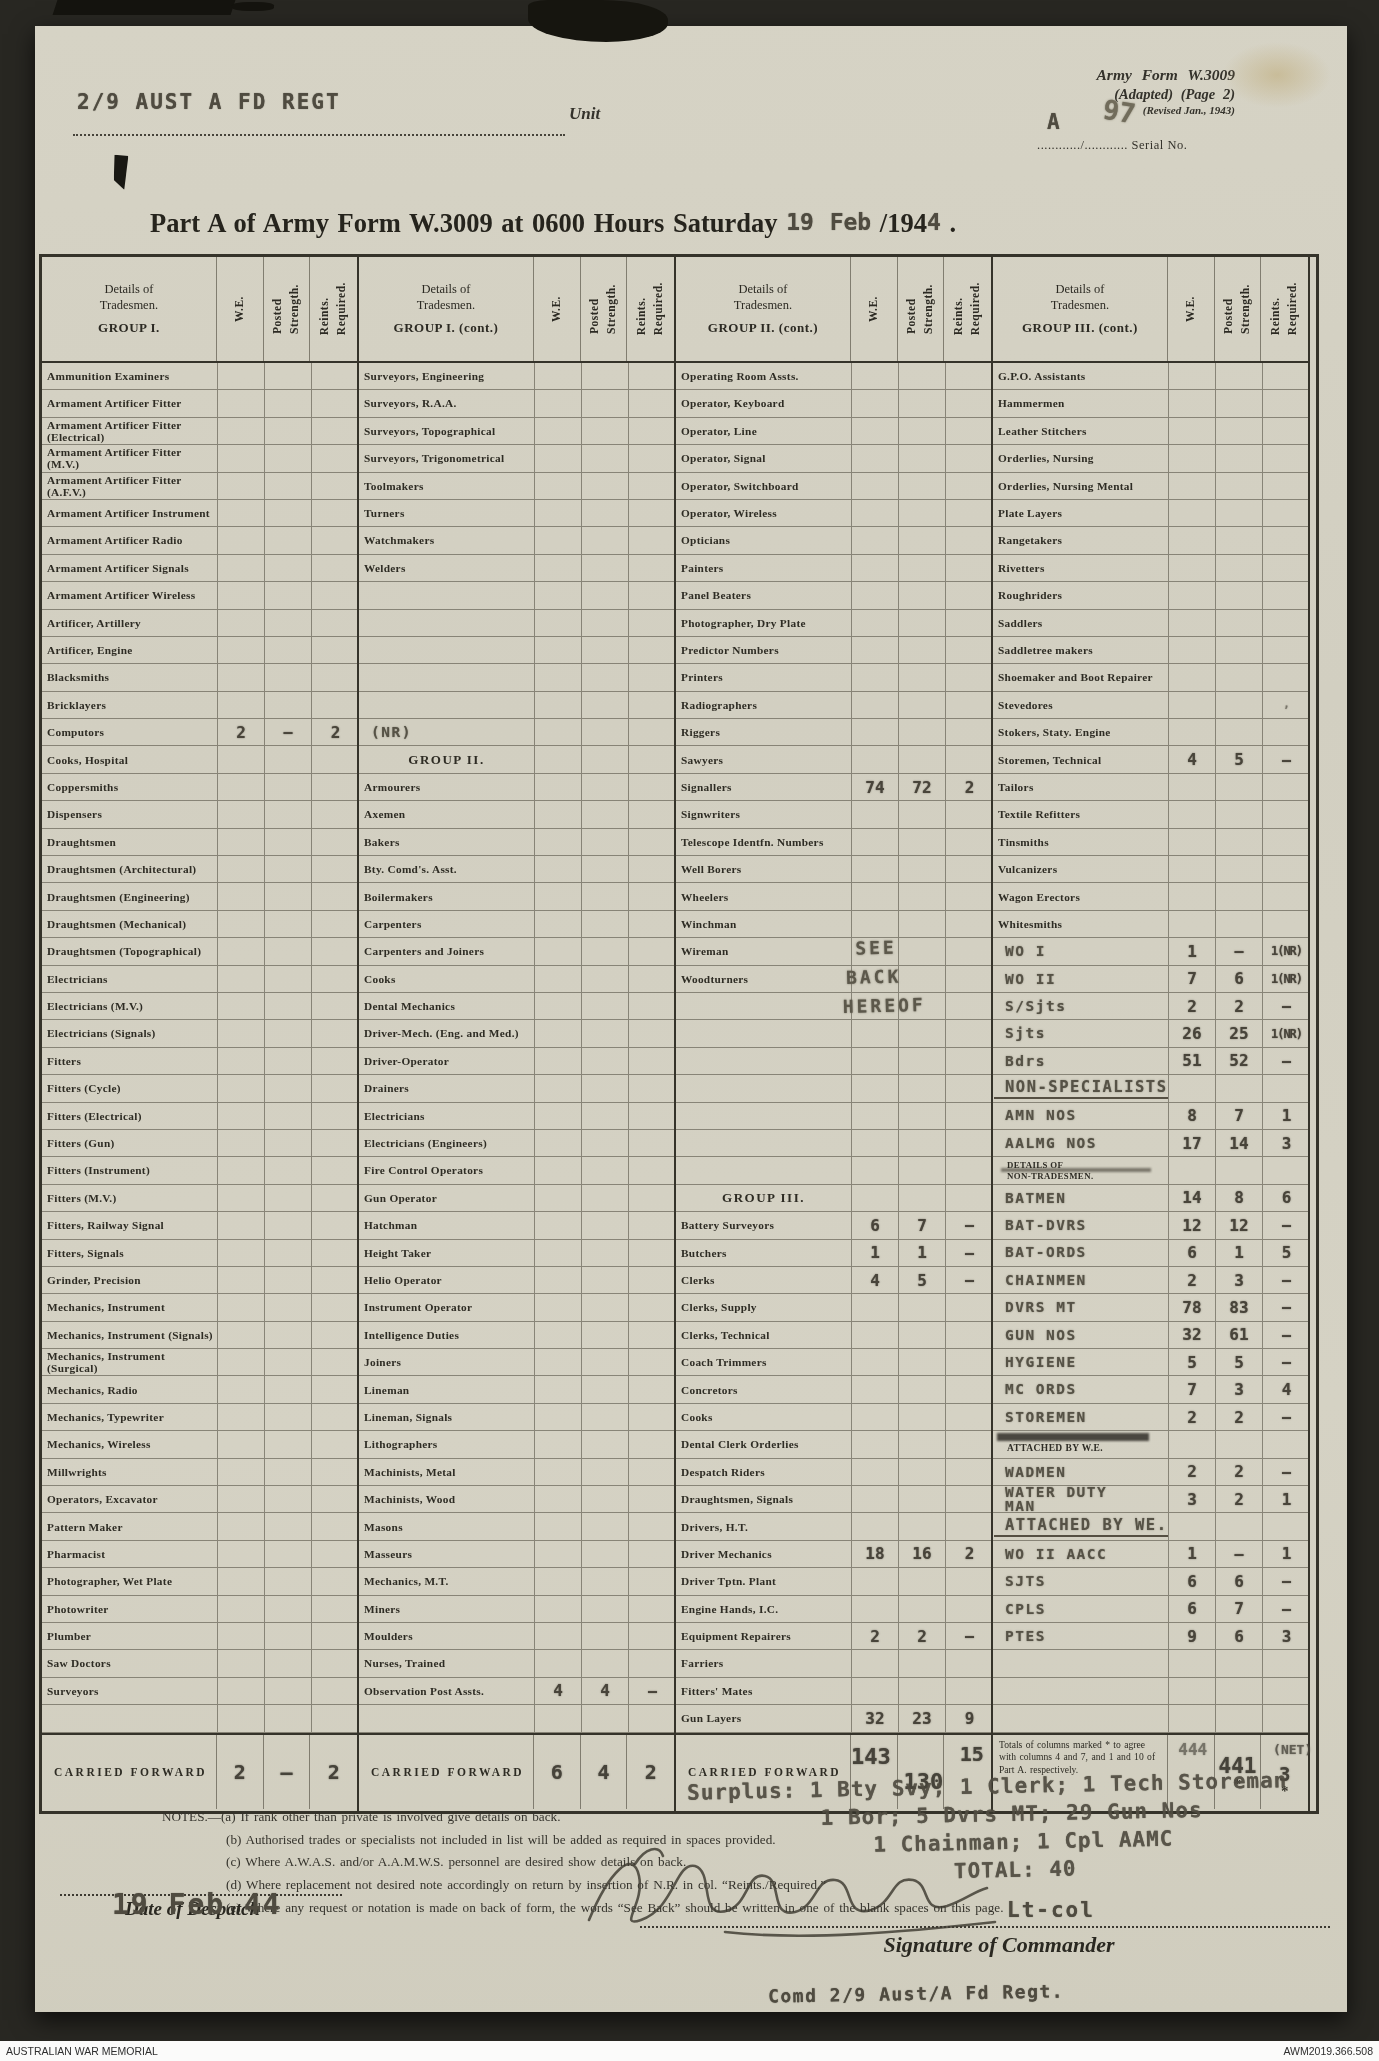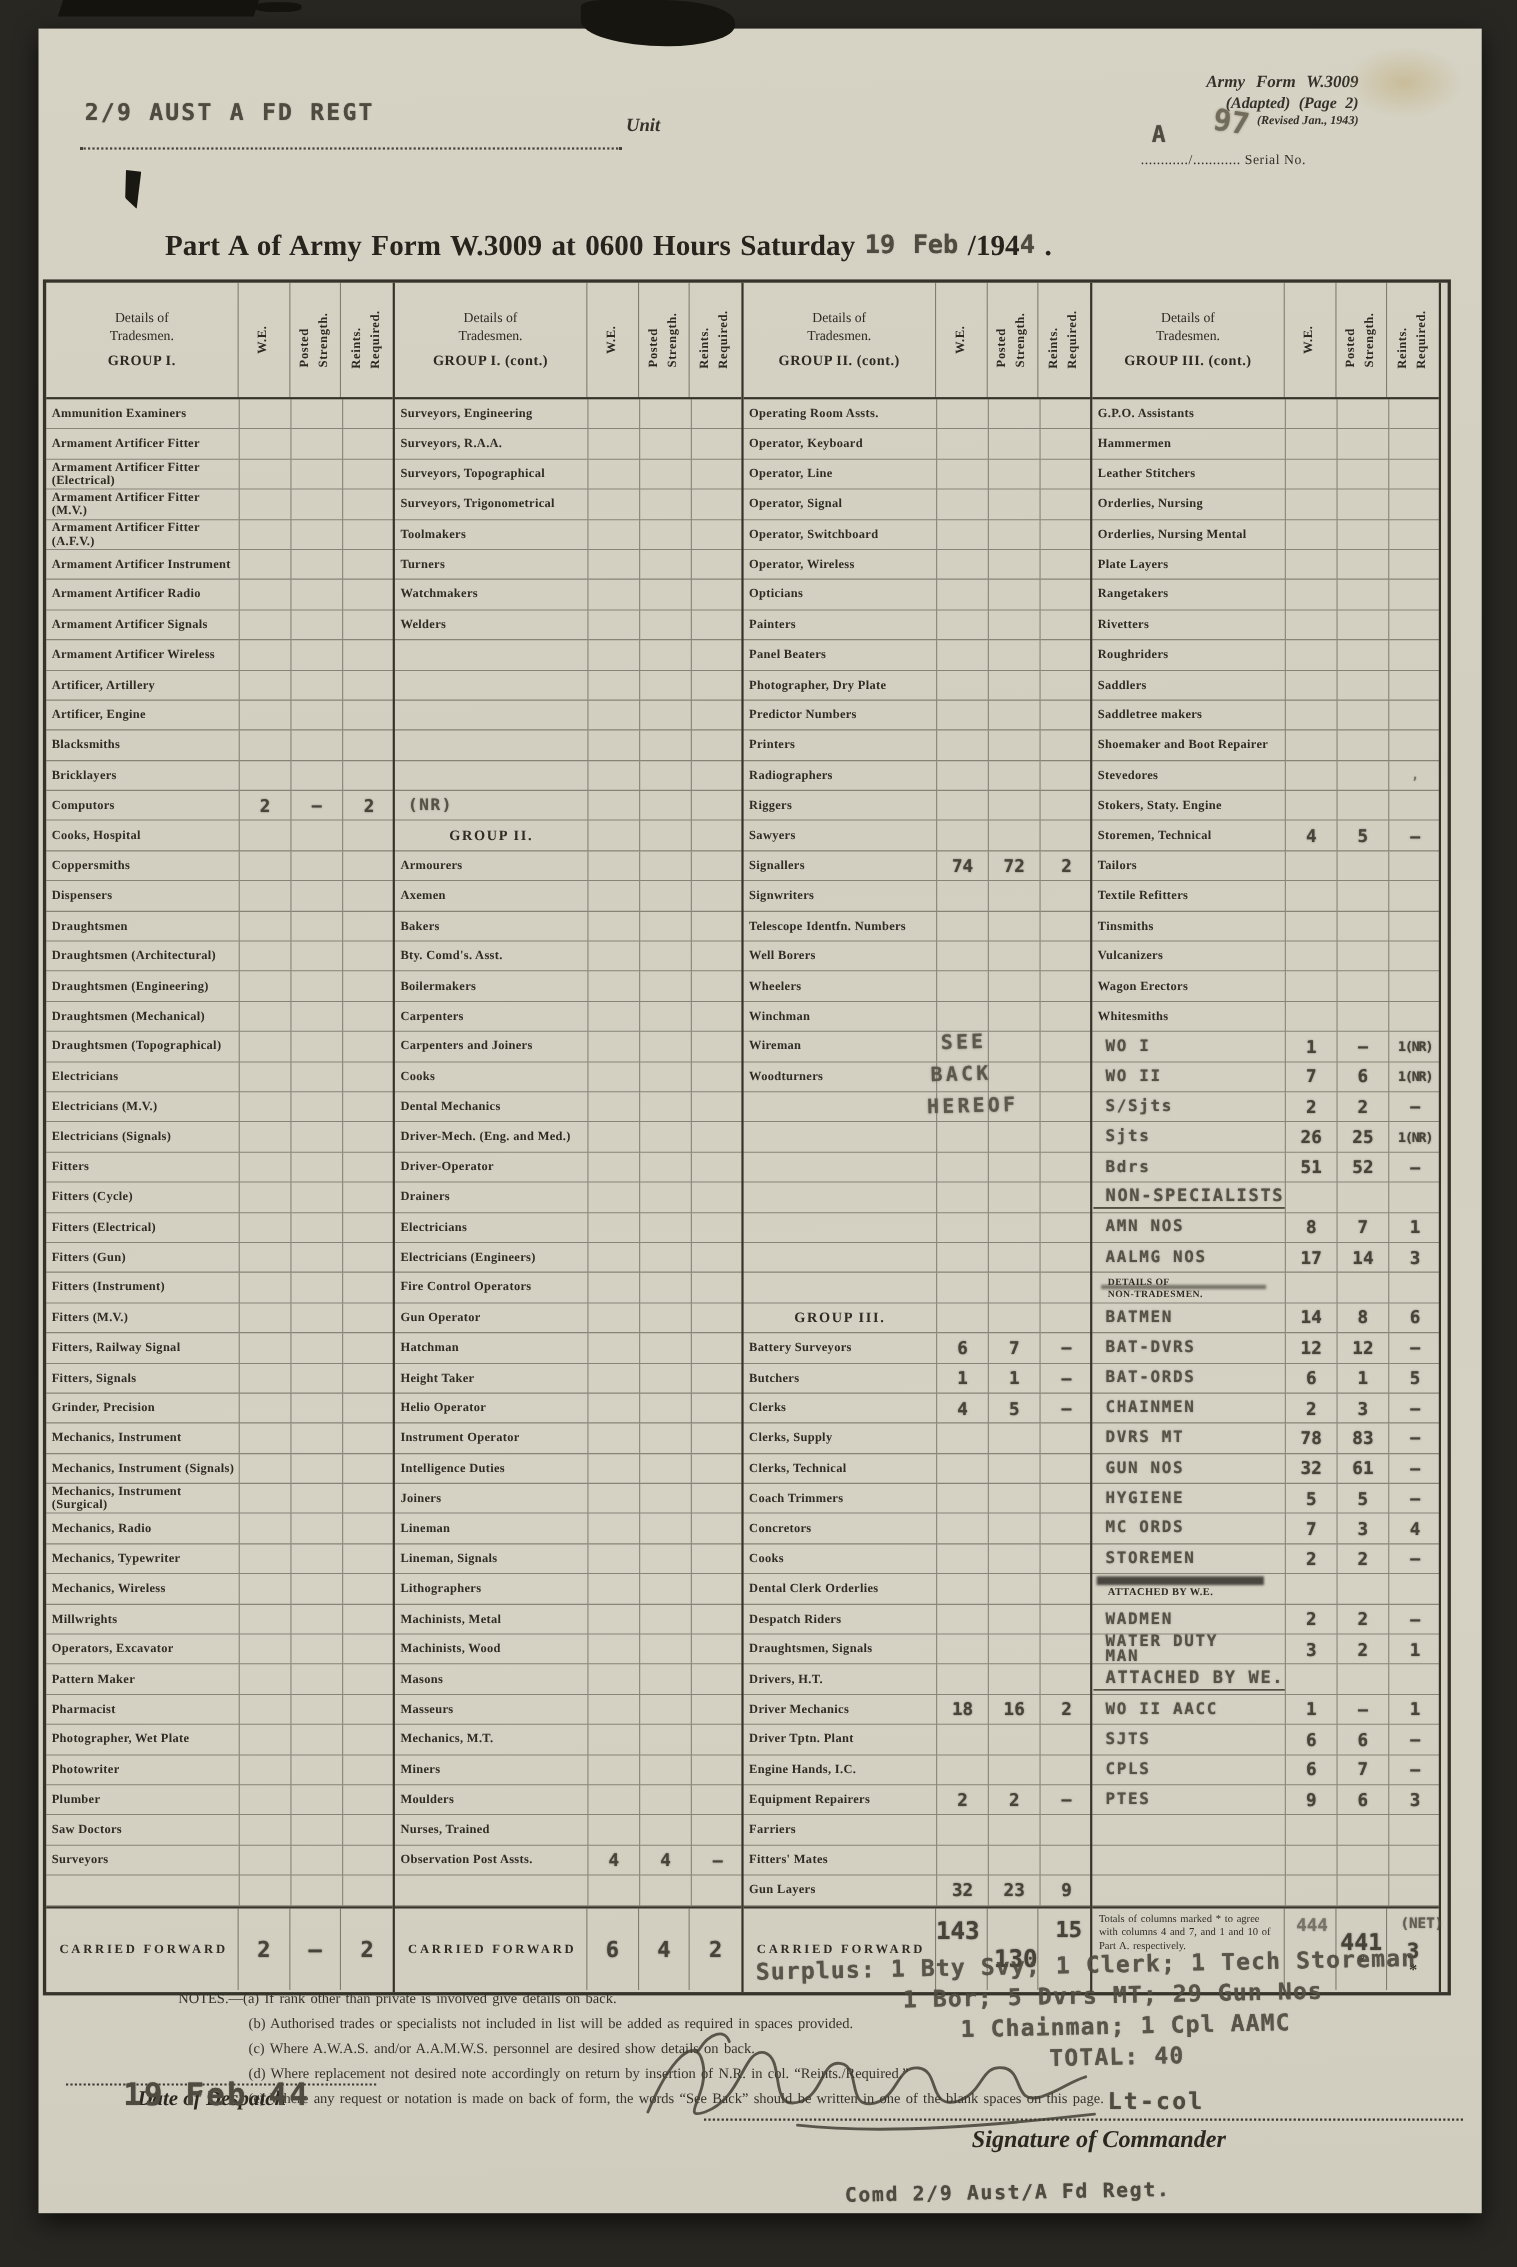--- a/index.html
+++ b/index.html
@@ -1730,13 +1730,17 @@
     <div class="despcap">Date of Despatch</div>
 
     <div class="stain"></div>
     <div class="tick"></div>
   </div>
 
   <div class="blob1"></div>
   <div class="blob2"></div>
   <div class="blob3"></div>
 
+  <div class="footer">
+    <span class="fl">AUSTRALIAN WAR MEMORIAL</span>
+    <span class="fr">AWM2019.366.508</span>
+  </div>
 </div>
 
 </body></html>

